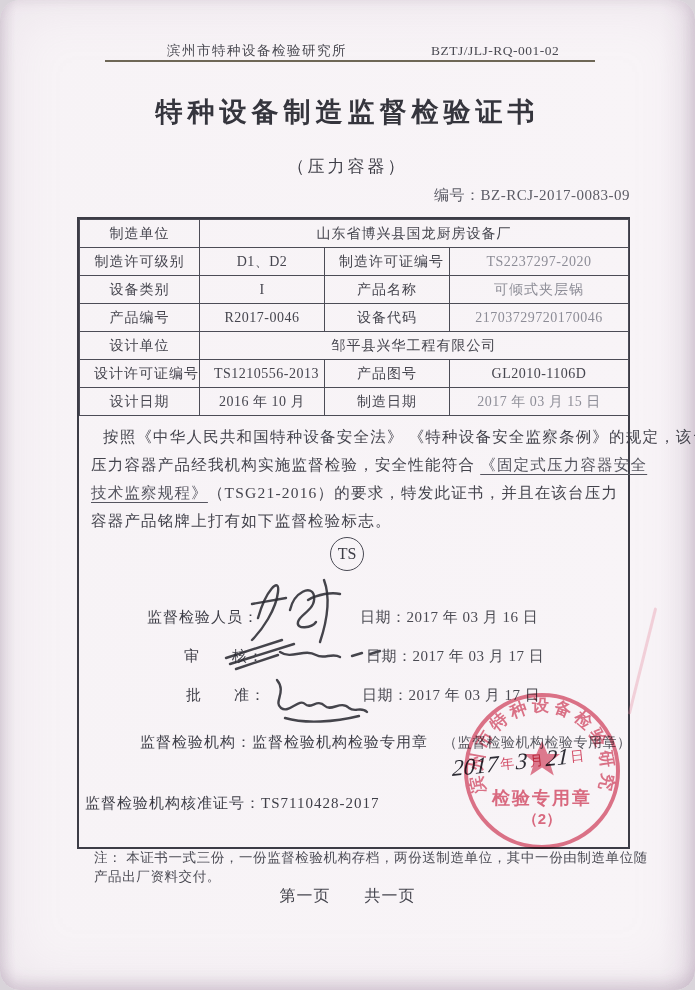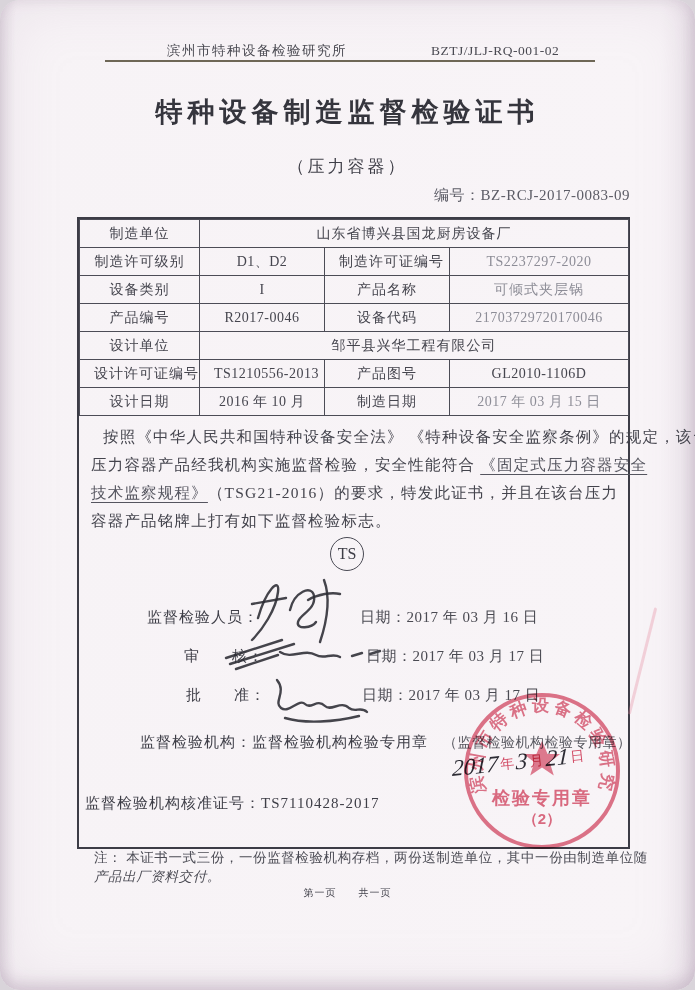--- a/index.html
+++ b/index.html
@@ -59,22 +59,22 @@
   .sealnote{left:443px;top:734px;font-size:14px;letter-spacing:.5px;color:#57575f;white-space:nowrap;}
   .approval{left:85px;top:794px;font-size:15px;letter-spacing:1px;color:#3e3e47;white-space:nowrap;}
   
   .stamp{left:457px;top:686px;mix-blend-mode:multiply;opacity:.92;}
   .stamp text{font-family:"Liberation Sans",sans-serif;}
   .handdate{left:452px;top:749px;transform:rotate(-6deg);white-space:nowrap;mix-blend-mode:multiply;}
   .handdate .hd{font-style:italic;font-size:23px;color:#2e2e36;font-family:"Liberation Serif",serif;transform:skewX(-8deg);display:inline-block;}
   .handdate .hu{font-size:14px;color:#d9506a;margin:0 2px;display:inline-block;vertical-align:2px;}
   
   .note1{left:94px;top:849px;font-size:13.5px;letter-spacing:.6px;color:#4b4b54;white-space:nowrap;}
-  .note2{left:94px;top:868px;font-size:13.5px;letter-spacing:.6px;color:#4b4b54;font-style:italic;}
-  .pageinfo{left:0;top:886px;width:695px;text-align:center;font-size:10px;letter-spacing:1px;color:#45454e;}
+  .note2{left:94px;top:868px;font-size:13.5px;letter-spacing:.6px;color:#4b4b54;}
+  .pageinfo{left:0;top:886px;width:695px;text-align:center;font-size:16px;letter-spacing:1px;color:#45454e;}
   .smudge{left:641px;top:606px;width:3px;height:110px;background:rgba(230,140,160,.35);transform:rotate(14deg);border-radius:2px;}
 </style>
 </head>
 <body>
 
 <div class="page">
 
   <div class="abs hdr-left">滨州市特种设备检验研究所</div>
   <div class="abs hdr-right">BZTJ/JLJ-RQ-001-02</div>
   <div class="abs hdr-rule"></div>

